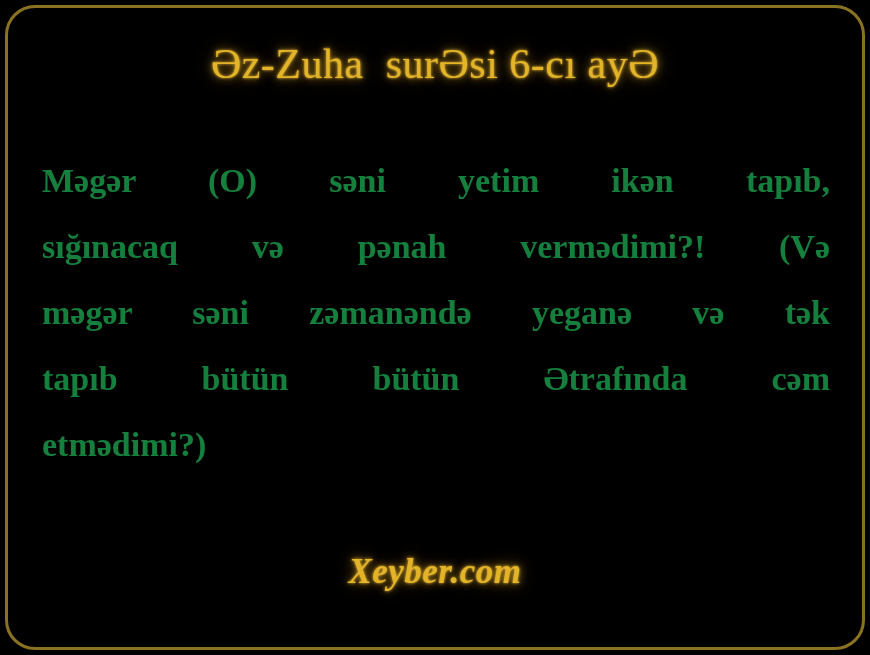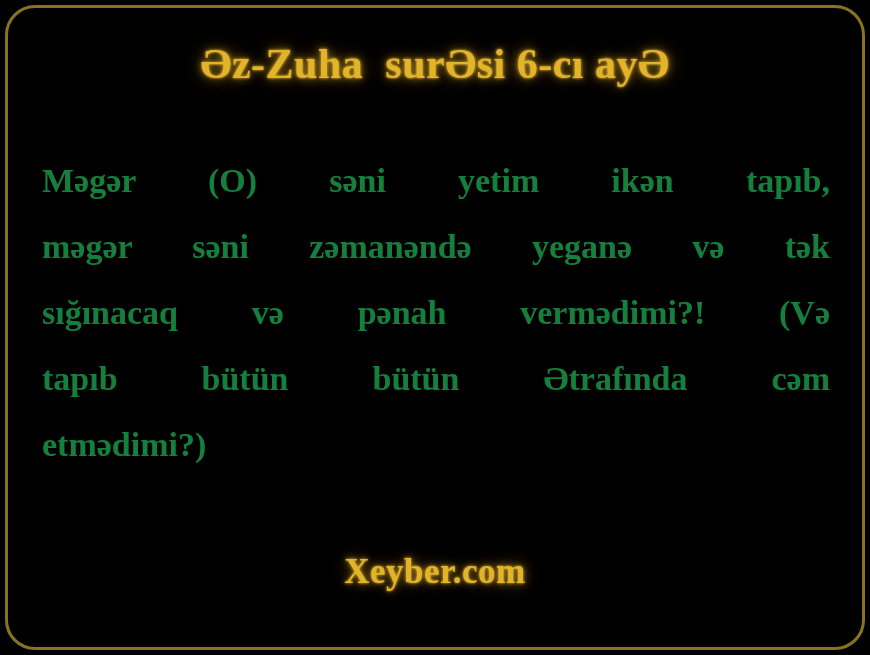--- a/index.html
+++ b/index.html
@@ -39,21 +39,21 @@
     width: 870px;
     height: 655px;
     box-sizing: border-box;
     padding: 0 40px;
   }
 
   .ayah-title {
     text-align: center;
     color: #e3b427;
     font-size: 42px;
-    font-weight: 700;
+    font-weight: 400;
     line-height: 1.15;
     letter-spacing: 0.5px;
     margin: 0;
     padding-top: 40px;
     text-shadow:
        0 0 3px rgba(240,190,60,0.95),
        0 0 9px rgba(215,165,40,0.72),
        0 0 20px rgba(180,135,25,0.50),
        0 0 34px rgba(150,110,20,0.30);
     white-space: pre;
@@ -93,37 +93,38 @@
     text-align: center;
     color: #e3b427;
     font-size: 35px;
     font-weight: bold;
     letter-spacing: 0.5px;
     text-shadow:
        0 0 3px rgba(240,190,60,0.95),
        0 0 9px rgba(215,165,40,0.70),
        0 0 20px rgba(175,130,25,0.45),
        0 0 32px rgba(140,100,18,0.28);
+    font-style: italic;
   }
 </style>
 </head>
 <body>
 
 <div class="slide">
 
   <div class="frame"></div>
 
   <div class="content">
 
     <div class="ayah-title">Əz-Zuha  surƏsi 6-cı ayƏ</div>
 
     <div class="ayah-body">
       <span class="ayah-line">Məgər (O) səni yetim ikən tapıb,</span>
+      <span class="ayah-line">sığınacaq və pənah vermədimi?! (Və</span>
       <span class="ayah-line">məgər səni zəmanəndə yeganə və tək</span>
-      <span class="ayah-line">sığınacaq və pənah vermədimi?! (Və</span>
       <span class="ayah-line">tapıb bütün bütün Ətrafında cəm</span>
       <span class="ayah-line last">etmədimi?)</span>
     </div>
 
     <div class="footer-brand">Xeyber.com</div>
 
   </div>
 </div>
 
 </body></html>

